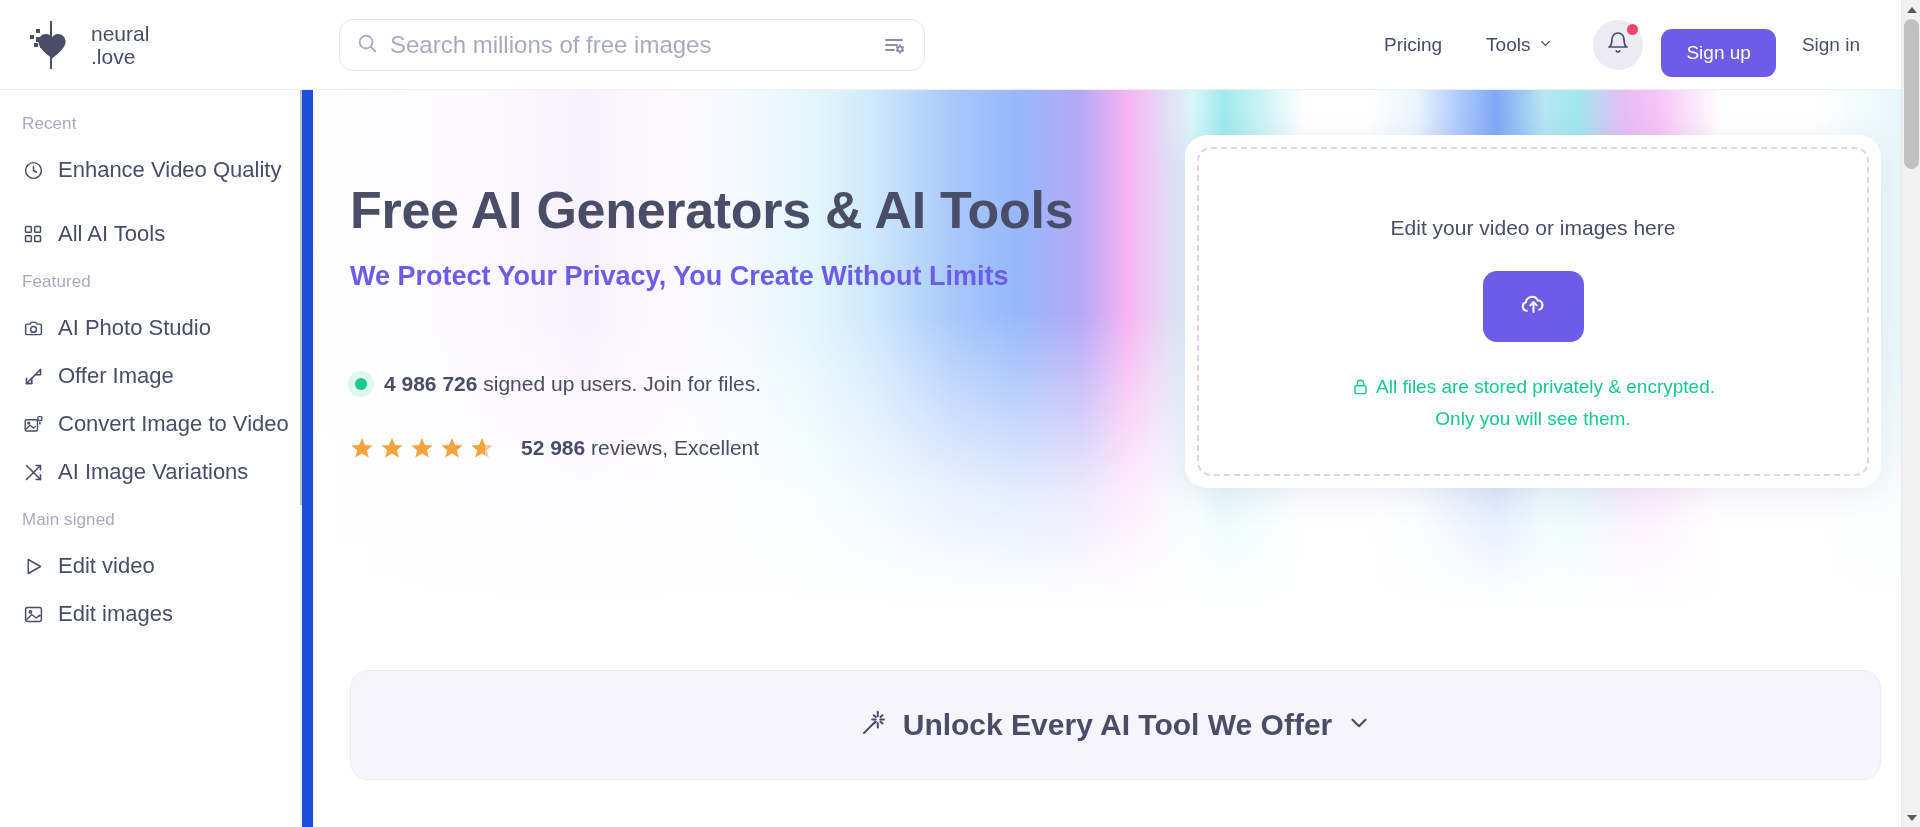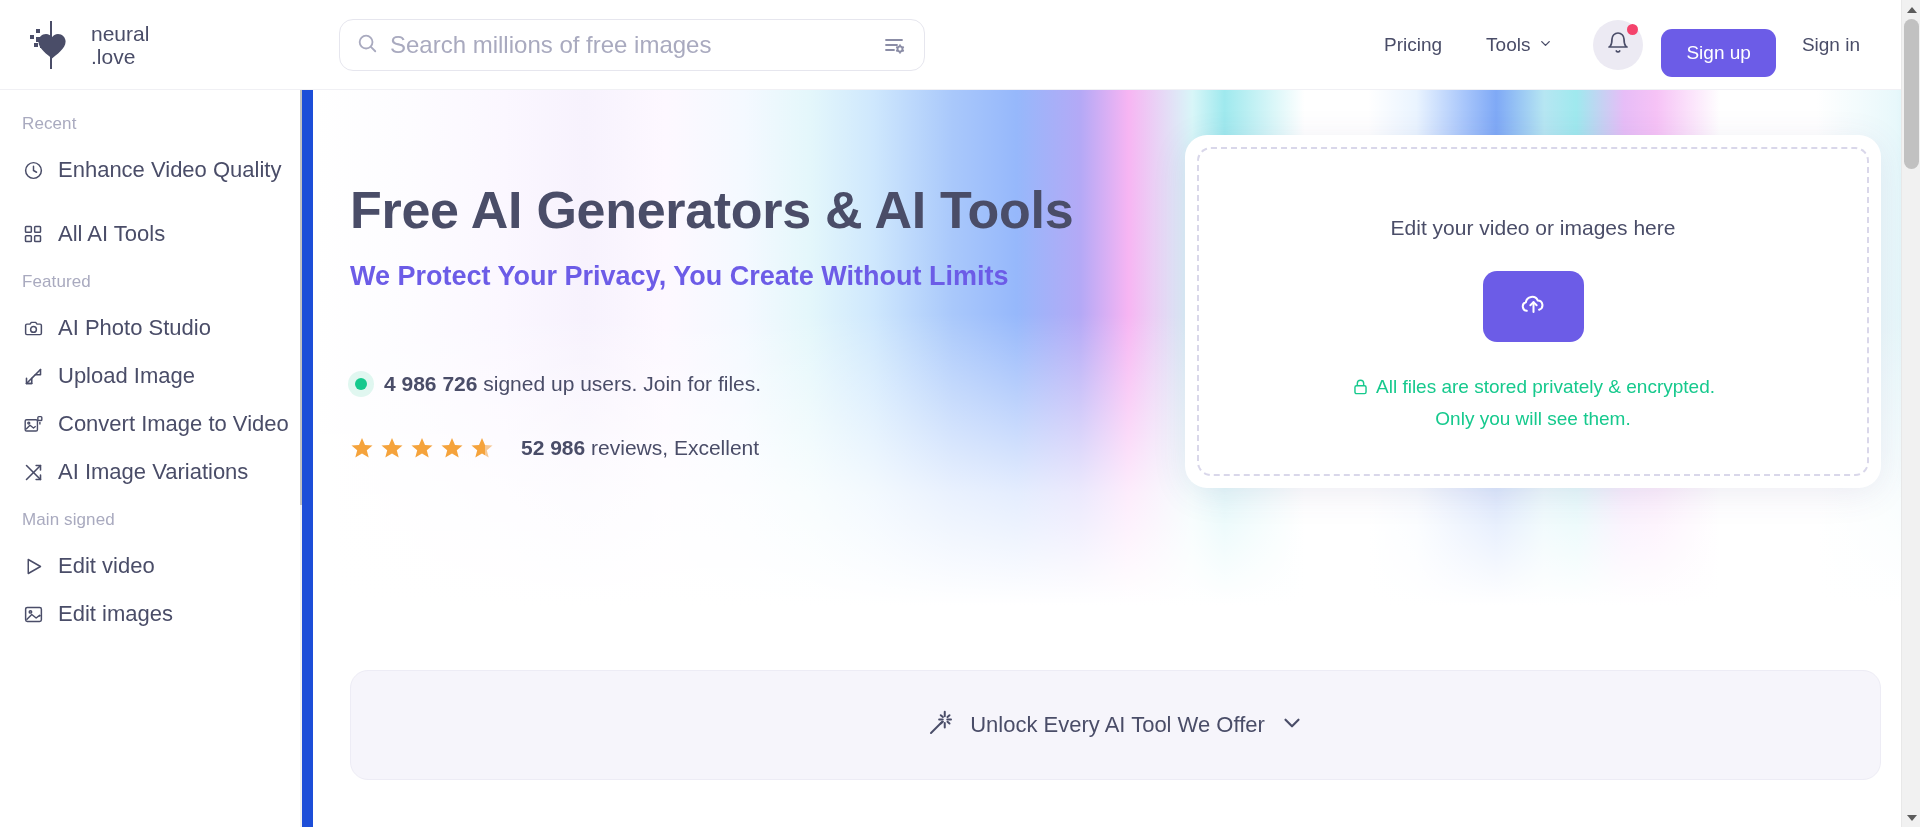--- a/index.html
+++ b/index.html
@@ -182,21 +182,21 @@
   }
   .privacy-note .lock { display: inline-block; vertical-align: -3px; margin-right: 6px; }
 
   
   .banner {
     position: absolute; left: 37px; top: 580px; width: 1531px; height: 110px;
     background: #f6f5fb; border: 1px solid #edecf5; border-radius: 18px;
     display: flex; align-items: center; justify-content: center; gap: 14px;
     cursor: pointer;
   }
-  .banner-title { font-size: 22px; font-weight: normal; color: #4a4d68; }
+  .banner-title { font-size: 30px; font-weight: bold; color: #4a4d68; }
 
   
   .page-sb-track {
     position: absolute; top: 0; right: 0; width: 19px; height: 827px; background: #f1f1f1;
     border-left: 1px solid #e8e8e8;
   }
   .page-sb-arrow {
     position: absolute; left: 0; width: 19px; height: 19px;
     display: flex; align-items: center; justify-content: center; background: #f1f1f1;
   }
@@ -326,21 +326,21 @@
       <div class="side-item">
         <span class="side-ico">
           <svg width="21" height="21" viewBox="0 0 24 24" fill="none" stroke="#4a4d68" stroke-width="1.8" stroke-linecap="round" stroke-linejoin="round">
             <polyline points="20 4 20 10 14 10" transform="translate(0,0)"></polyline>
             <line x1="20" y1="4" x2="12" y2="12"></line>
             <polyline points="4 20 4 14 10 14" transform="translate(0,0) rotate(180 7 17)"></polyline>
             <line x1="4" y1="20" x2="12" y2="12"></line>
             <polyline points="4 14 4 20 10 20"></polyline>
           </svg>
         </span>
-        <span>Upload Image</span>
+        <span>Offer Image</span>
       </div>
       <div class="side-item">
         <span class="side-ico">
           <svg width="21" height="21" viewBox="0 0 24 24" fill="none" stroke="#4a4d68" stroke-width="1.6" stroke-linejoin="round">
             <rect x="2.5" y="6.5" width="14" height="13" rx="1.6"></rect>
             <circle cx="6.6" cy="10.4" r="1.1"></circle>
             <polyline points="3.4 17.5 8 12.8 12 16 14.5 14"></polyline>
             <rect x="17" y="3" width="4.5" height="4.5" rx="1"></rect>
             <line x1="19.3" y1="9" x2="19.3" y2="12"></line>
           </svg>

